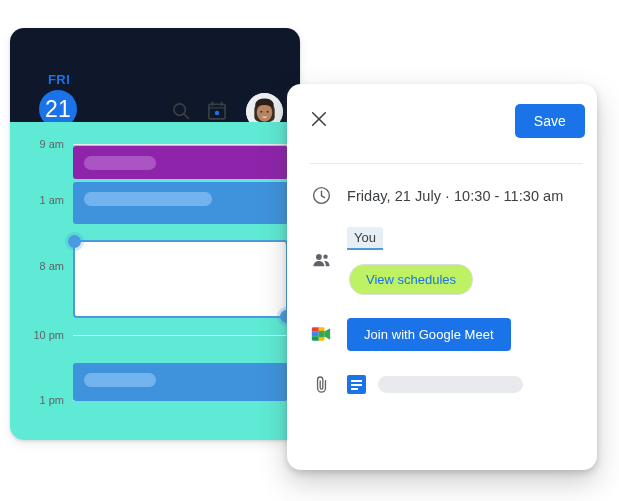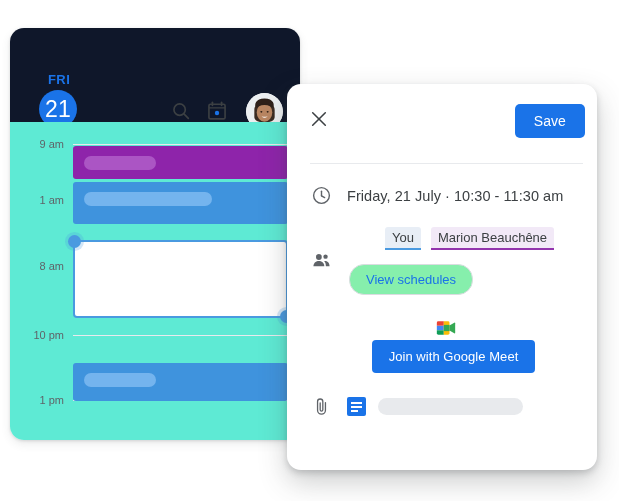--- a/index.html
+++ b/index.html
@@ -234,36 +234,35 @@
     font-size: 13px;
     color: #3c4043;
     padding: 3px 7px 3px 7px;
     border-radius: 3px 3px 0 0;
     cursor: pointer;
     white-space: nowrap;
   }
   #chip-you {
     background: #e8eef6;
     border-bottom: 2px solid #4a9ae0;
-    margin-left: 38px;
   }
   #chip-marion {
     background: #f2e9f7;
     border-bottom: 2px solid #9334ad;
   }
   #view-schedules-button {
     display: inline-block;
     margin-top: 14px;
     margin-left: 2px;
     border: 1px solid #dadce0;
     border-radius: 15px;
     padding: 7px 16px;
     font-size: 13px;
     color: #1a73e8;
-    background: #86efac;
+    background: #bef264;
     cursor: pointer;
     font-family: "Liberation Sans", sans-serif;
   }
   #meet-button {
     background: #1a73e8;
     color: #ffffff;
     border: none;
     border-radius: 4px;
     font-family: "Liberation Sans", sans-serif;
     font-size: 13px;
@@ -420,27 +419,26 @@
       <svg viewBox="0 0 24 24" width="21" height="21">
         <circle cx="9" cy="8" r="3.3" fill="#5f6368"></circle>
         <path d="M2.8 18.6 C2.8 14.4 6 12.6 9 12.6 C12 12.6 15.2 14.4 15.2 18.6 Z" fill="#5f6368"></path>
         <circle cx="16.6" cy="7.6" r="2.5" fill="#5f6368"></circle>
         <path d="M15 12.6 C18.4 12.3 21.2 14 21.2 18.6 L17 18.6 C17 15.8 16.2 13.8 15 12.6 Z" fill="#5f6368"></path>
       </svg>
     </div>
     <div class="row-body">
       <div id="guest-chips">
         <span class="guest-chip" id="chip-you">You</span>
-        <span class="guest-chip" id="chip-marion">Marion Beauchêne</span>
       </div>
       <div id="view-schedules-button">View schedules</div>
     </div>
   </div>
 
-  <div class="detail-row" style="padding-top:22px;flex-direction:column;">
+  <div class="detail-row" style="padding-top:22px;">
     <div class="row-icon">
       <svg viewBox="0 0 24 20" width="23" height="20">
         <path d="M2 4.2 A1.6 1.6 0 0 1 3.6 2.6 L9.6 2.6 L9.6 7.6 L2 7.6 Z" fill="#ea4335"></path>
         <path d="M2 7.6 L9.6 7.6 L9.6 12.4 L2 12.4 Z" fill="#4285f4"></path>
         <path d="M2 12.4 L9.6 12.4 L9.6 17.4 L3.6 17.4 A1.6 1.6 0 0 1 2 15.8 Z" fill="#0f9d58"></path>
         <path d="M9.6 2.6 L14.2 2.6 A1.6 1.6 0 0 1 15.8 4.2 L15.8 15.8 A1.6 1.6 0 0 1 14.2 17.4 L9.6 17.4 Z" fill="#fbbc05"></path>
         <path d="M9.6 6.6 L15.8 6.6 L15.8 13.4 L9.6 13.4 Z" fill="#34a853"></path>
         <path d="M15.8 7.4 L21 4.2 A0.7 0.7 0 0 1 22 4.8 L22 15.2 A0.7 0.7 0 0 1 21 15.8 L15.8 12.6 Z" fill="#34a853"></path>
       </svg>
     </div>

